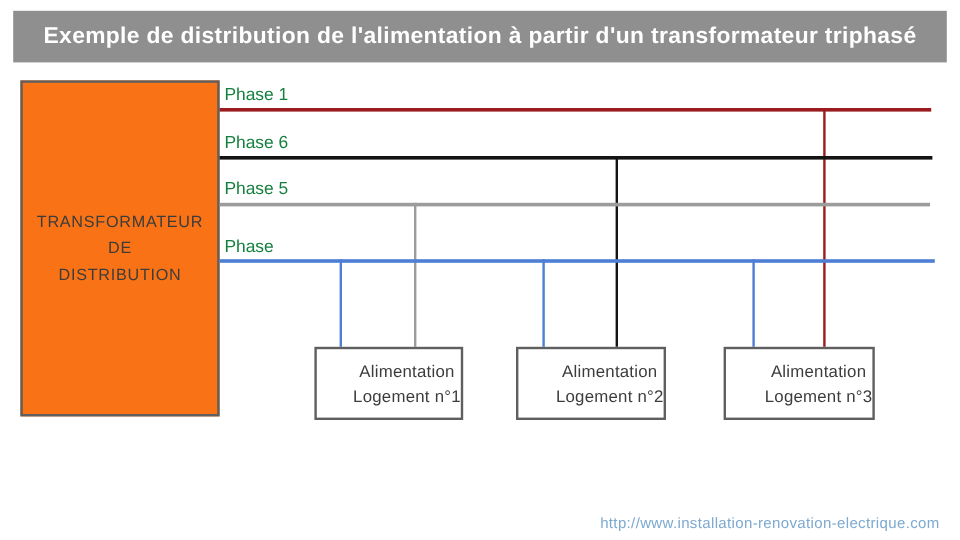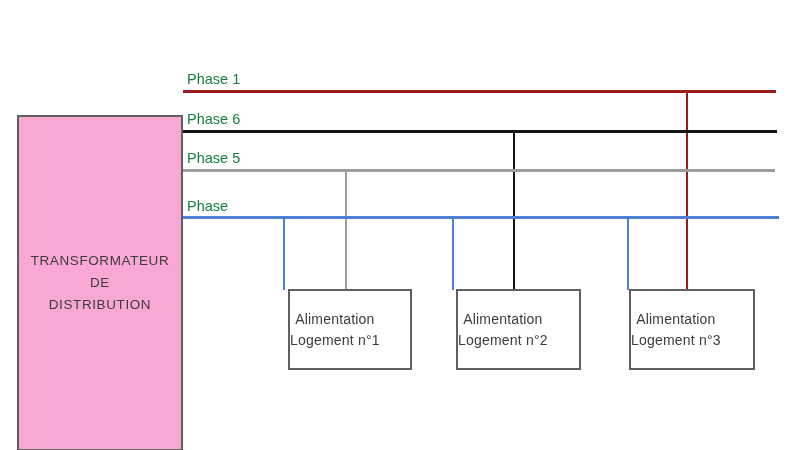--- a/index.html
+++ b/index.html
@@ -6,23 +6,23 @@
   .stage{
     position:relative;width:800px;height:450px;background:#ffffff;overflow:hidden;
     font-family:"Liberation Sans",sans-serif;
   }
   .banner{
     position:absolute;left:11px;top:9px;width:778px;height:43px;
     display:flex;align-items:center;justify-content:center;
     color:#ffffff;font-weight:bold;font-size:19px;letter-spacing:.3px;
   }
   .transformer{
-    position:absolute;left:17px;top:67px;width:166px;height:336px;
-    border:2px solid #5f5f5f;background:#f9a8d4;box-sizing:border-box;
-    display:flex;align-items:center;justify-content:center;margin-top:48px;
+    position:absolute;left:17px;top:67px;width:166px;height:280px;
+    border:2px solid #5f5f5f;background:#f97316;box-sizing:border-box;
+    display:flex;align-items:center;justify-content:center;
   }
   .multiline{white-space:pre-line;text-align:center;color:#3c3c3c;}
   .transformer .multiline{font-size:13.5px;letter-spacing:.6px;line-height:1.65;}
   .bus-label{position:absolute;left:187px;font-size:14.5px;color:#15803d;}
   .lbl-phase1{top:71px;}
   .lbl-phase2{top:111px;}
   .lbl-phase3{top:150px;}
   .lbl-neutre{top:198px;}
   .hline{position:absolute;left:183px;height:3px;z-index:2;}
   .ln-phase1{top:90px;width:593px;}
@@ -30,35 +30,38 @@
   .ln-phase3{top:169px;width:592px;}
   .ln-neutre{top:216px;width:596px;}
   .vline{position:absolute;width:2px;z-index:1;}
   .v-p3-h1{left:345px;top:169px;height:121px;}
   .v-p2-h2{left:513px;top:130px;height:160px;}
   .v-p1-h3{left:686px;top:90px;height:200px;}
   .v-n-h1{left:283px;top:216px;height:74px;}
   .v-n-h2{left:452px;top:216px;height:74px;}
   .v-n-h3{left:627px;top:216px;height:74px;}
   .house{
-    position:absolute;top:289px;height:81px;border:2px solid #5f5f5f;
+    position:absolute;top:289px;height:61px;border:2px solid #5f5f5f;
     background:#ffffff;box-sizing:border-box;z-index:3;
-    display:flex;align-items:center;justify-content:flex-start;margin-left:26px;
+    display:flex;align-items:center;justify-content:flex-end;
   }
   .house .multiline{font-size:14px;line-height:1.5;letter-spacing:.2px;}
   .house-1{left:262px;width:124px;}
   .house-2{left:430px;width:125px;}
   .house-3{left:603px;width:126px;}
   .site-url{position:absolute;right:17px;top:429px;font-size:12.5px;letter-spacing:.3px;}
 </style>
 </head>
 <body>
 
 <div class="stage">
 
+  <header class="banner" style="background-color: rgb(143, 143, 143);">
+    <span>Exemple de distribution de l'alimentation à partir d'un transformateur triphasé</span>
+  </header>
 
   <div class="transformer">
     <span class="multiline">TRANSFORMATEUR
 DE
 DISTRIBUTION</span>
   </div>
 
   <div class="bus-label lbl-phase1">Phase 1</div>
   <div class="bus-label lbl-phase2">Phase 6</div>
   <div class="bus-label lbl-phase3">Phase 5</div>
@@ -82,14 +85,15 @@
   </div>
   <div class="house house-2">
     <span class="multiline">Alimentation
 Logement n°2</span>
   </div>
   <div class="house house-3">
     <span class="multiline">Alimentation
 Logement n°3</span>
   </div>
 
+  <div class="site-url" style="color: rgb(125, 169, 207);">http://www.installation-renovation-electrique.com</div>
 
 </div>
 
 </body></html>

